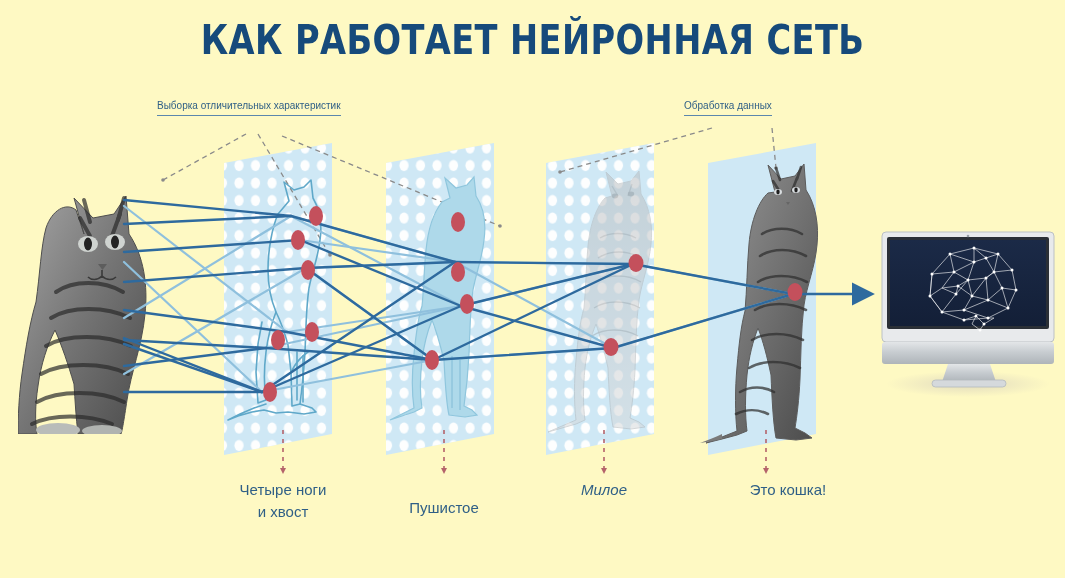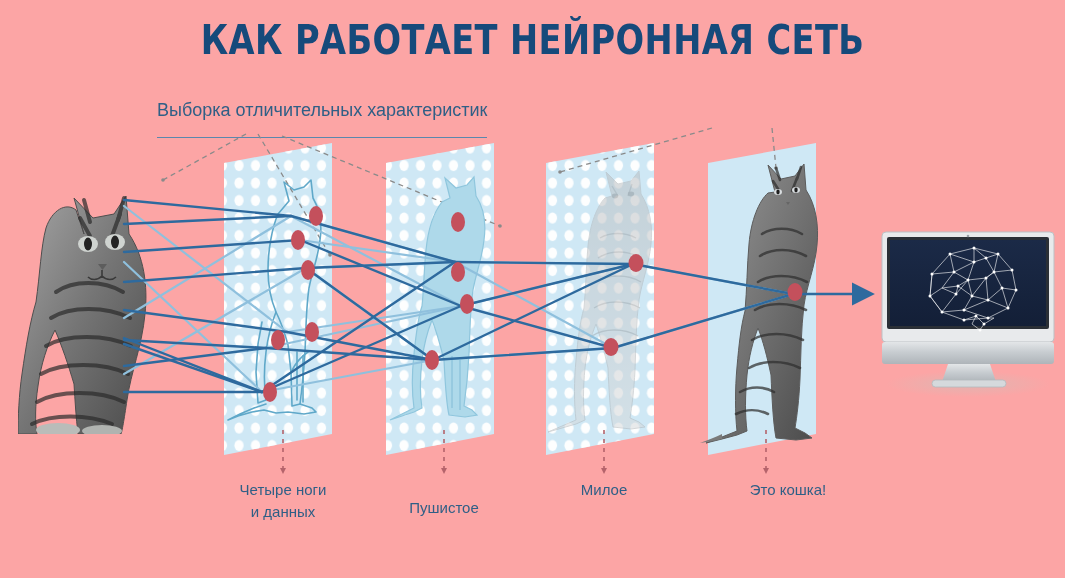--- a/index.html
+++ b/index.html
@@ -3,64 +3,64 @@
 <meta charset="utf-8">
 <style>
   html,body{margin:0;padding:0;}
   body{
     width:1065px;height:578px;
     background:#ffffff;
     font-family:"Liberation Sans", sans-serif;
     overflow:hidden;
     position:relative;
   }
-  #stage{position:absolute;left:0;top:0;width:1065px;height:578px;overflow:hidden;background:#fca5a5;}
+  #stage{position:absolute;left:0;top:0;width:1065px;height:578px;overflow:hidden;background:#fef9c3;}
 
   
   #title{
     position:absolute;left:0;top:16px;width:1065px;
     text-align:center;
     font-family:"DejaVu Sans","Liberation Sans",sans-serif;
     font-weight:bold;
     font-size:41px;
     letter-spacing:0.5px;
     color:#164a7b;
     transform:scaleX(0.82);
     transform-origin:50% 50%;
     white-space:nowrap;
   }
 
   
   .anno{
     position:absolute;
     font-family:"Liberation Sans",sans-serif;
-    font-size:18px;
+    font-size:10px;
     color:#2f5f86;
     white-space:nowrap;
-    padding-bottom:16px;
+    padding-bottom:4px;
     border-bottom:1.6px solid #5b87ad;
     text-align:center;
   }
   #anno-features{left:157px;top:100px;}
   #anno-processing{left:684px;top:100px;}
 
   
   .blabel{
     position:absolute;
     font-family:"Liberation Sans",sans-serif;
     font-size:15px;
     color:#2f5f86;
     text-align:center;
     line-height:1.45;
     white-space:nowrap;
     transform:translateX(-50%);
   }
   #blabel-0{left:283px;top:479px;}
   #blabel-1{left:444px;top:497px;}
-  #blabel-2{left:604px;top:479px;}
+  #blabel-2{left:604px;top:479px;font-style:italic;}
   #blabel-3{left:788px;top:479px;}
 
   
   svg.layer{position:absolute;left:0;top:0;width:1065px;height:578px;overflow:visible;}
   #svg-back{z-index:1;}
   #svg-mid{z-index:3;}
   #svg-front{z-index:5;}
 
   .src-cat{position:absolute;left:18px;top:188px;width:150px;height:246px;z-index:2;}
   .monitor{position:absolute;left:876px;top:228px;width:185px;height:170px;z-index:2;}
@@ -464,24 +464,25 @@
       <circle cx="100" cy="88" r="1.5"></circle>
         <circle cx="110" cy="30" r="1.5"></circle>
     </g>
 
     <rect x="6" y="114" width="172" height="22" rx="3" fill="url(#monitorbase)"></rect>
     <path d="M72,136 L114,136 L120,154 L66,154 Z" fill="url(#monitorbase)"></path>
     <rect x="56" y="152" width="74" height="7" rx="3.5" fill="#d5d9dc" stroke="#b4babe" stroke-width="0.8"></rect>
   </svg>
 
   <div id="anno-features" class="anno">Выборка отличительных характеристик</div>
+  <div id="anno-processing" class="anno">Обработка данных</div>
 
   <div id="blabel-0" class="blabel">
     <div>Четыре ноги</div>
-    <div>и данных</div>
+    <div>и хвост</div>
   </div>
   <div id="blabel-1" class="blabel">
     <div>Пушистое</div>
   </div>
   <div id="blabel-2" class="blabel">
     <div>Милое</div>
   </div>
   <div id="blabel-3" class="blabel">
     <div>Это кошка!</div>
   </div>

